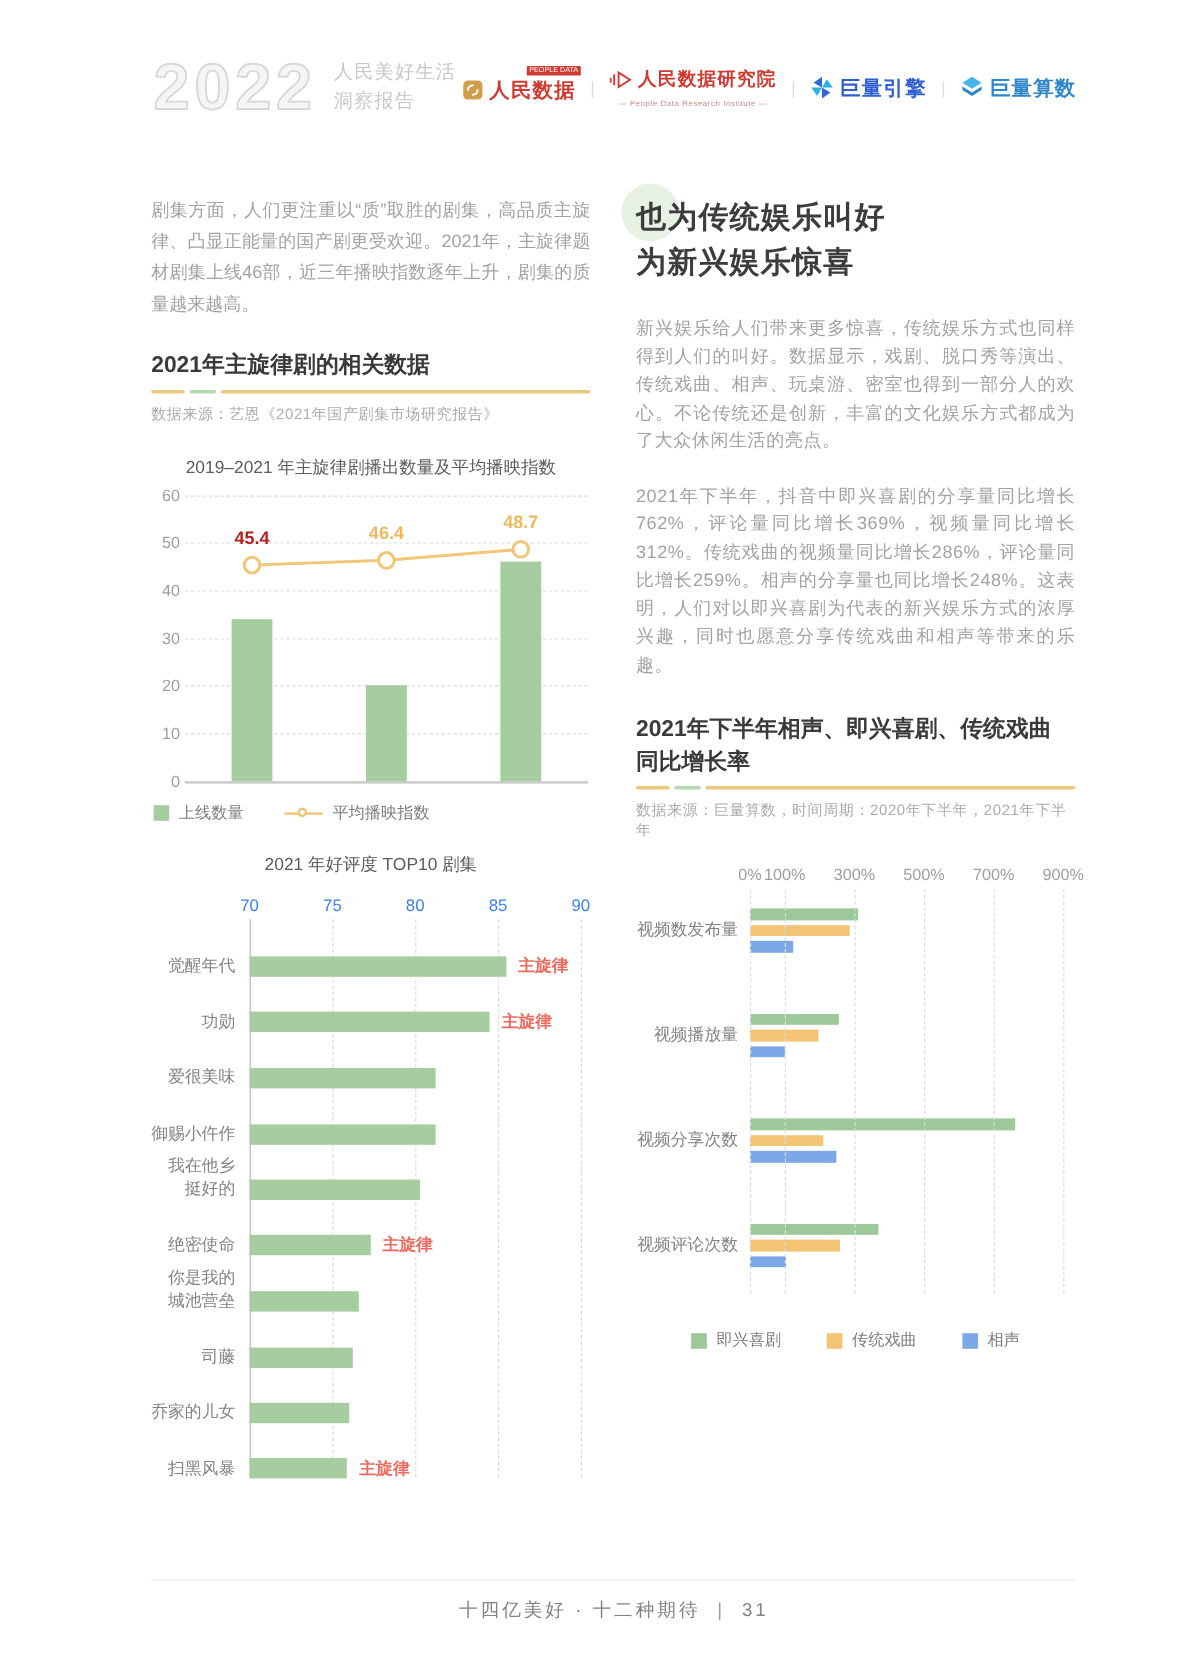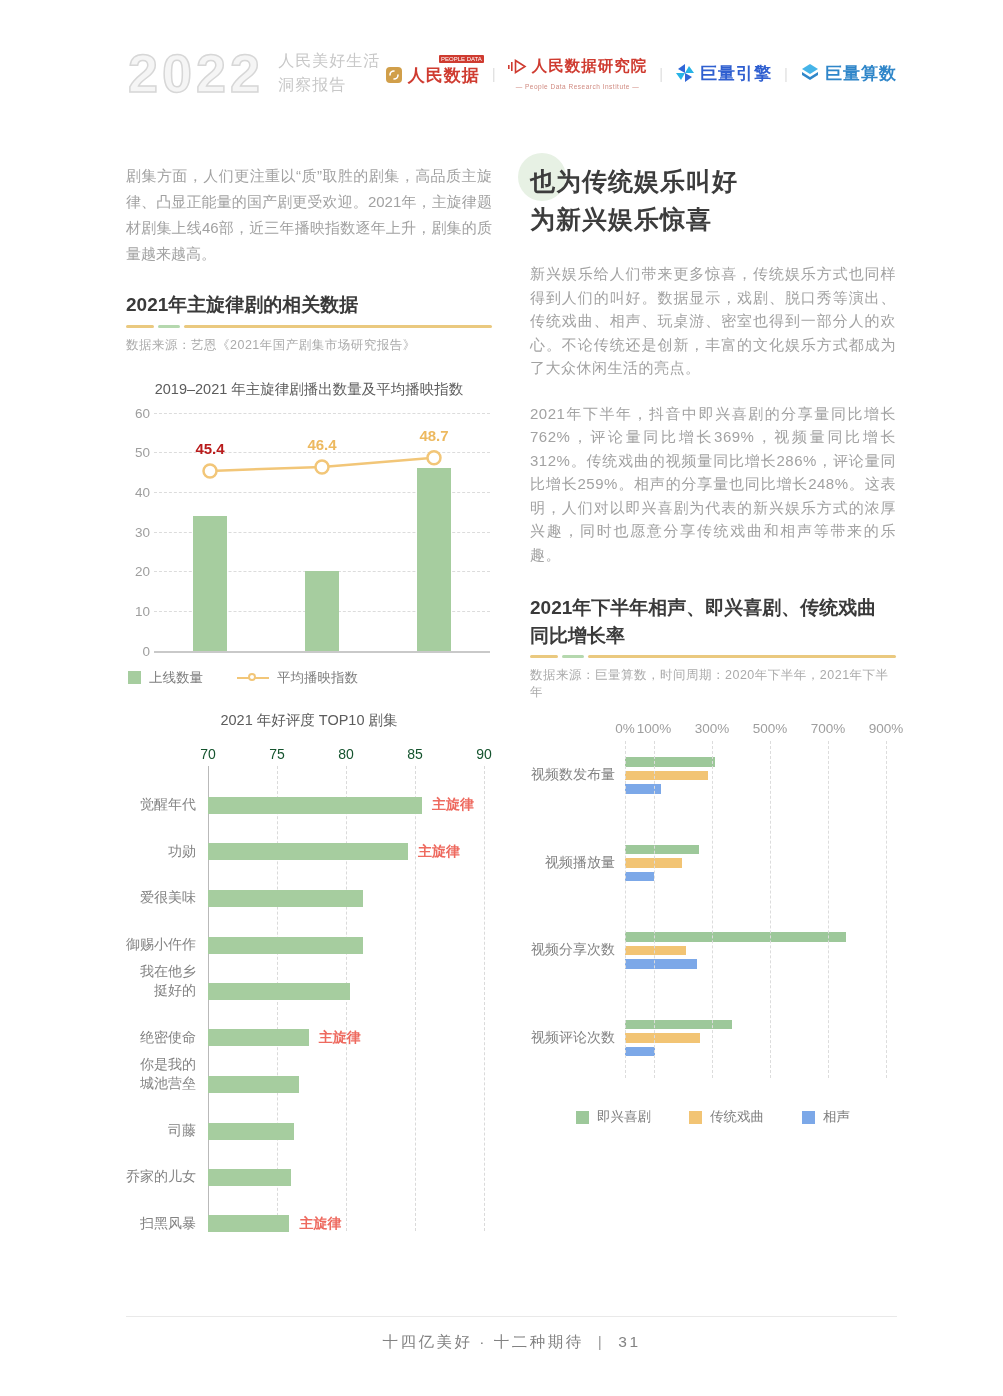--- a/index.html
+++ b/index.html
@@ -55,21 +55,21 @@
   .c1-legend { display:flex; align-items:center; gap:34px; margin-top:18px; padding-left:2px; }
   .legend-item { display:flex; align-items:center; gap:8px; font-size:13.5px; color:#7e7e7e; }
   .sw { width:13px; height:13px; }
   .line-marker { position:relative; width:32px; height:12px; }
   .line-marker .lm-line { position:absolute; top:5px; left:0; right:0; border-top:2.5px solid #f2c678; }
   .line-marker .lm-dot { position:absolute; top:1px; left:11px; width:8px; height:8px; border:2px solid #f2c678; border-radius:50%; background:#fff; }
 
   
   .c2 { margin-top:16px; }
   .c2-axis { position:relative; margin-left:82px; margin-right:8px; height:22px; }
-  .c2-tick { position:absolute; transform:translateX(-50%); font-size:14px; color:#14532d; }
+  .c2-tick { position:absolute; transform:translateX(-50%); font-size:14px; color:#3b82f6; }
   .c2-body { position:relative; }
   .c2-gridwrap { position:absolute; left:82px; right:8px; top:-2px; bottom:2px; }
   .c2-grid { position:absolute; top:0; bottom:0; width:0; border-left:1px dashed #dadada; }
   .c2-grid.axisline { border-left:1.5px solid #b9b9b9; }
   .c2-row { display:flex; align-items:flex-end; height:46.5px; position:relative; }
   .c2-lab { width:82px; padding-right:12px; text-align:right; font-size:14px; color:#838383; line-height:1.35; white-space:pre-line; }
   .c2-track { flex:1; margin-right:8px; display:flex; align-items:center; position:relative; }
   .c2-bar { height:17px; background:#a6cd9f; }
   .c2-tag { margin-left:10px; font-size:14px; font-weight:bold; white-space:nowrap; }
 

